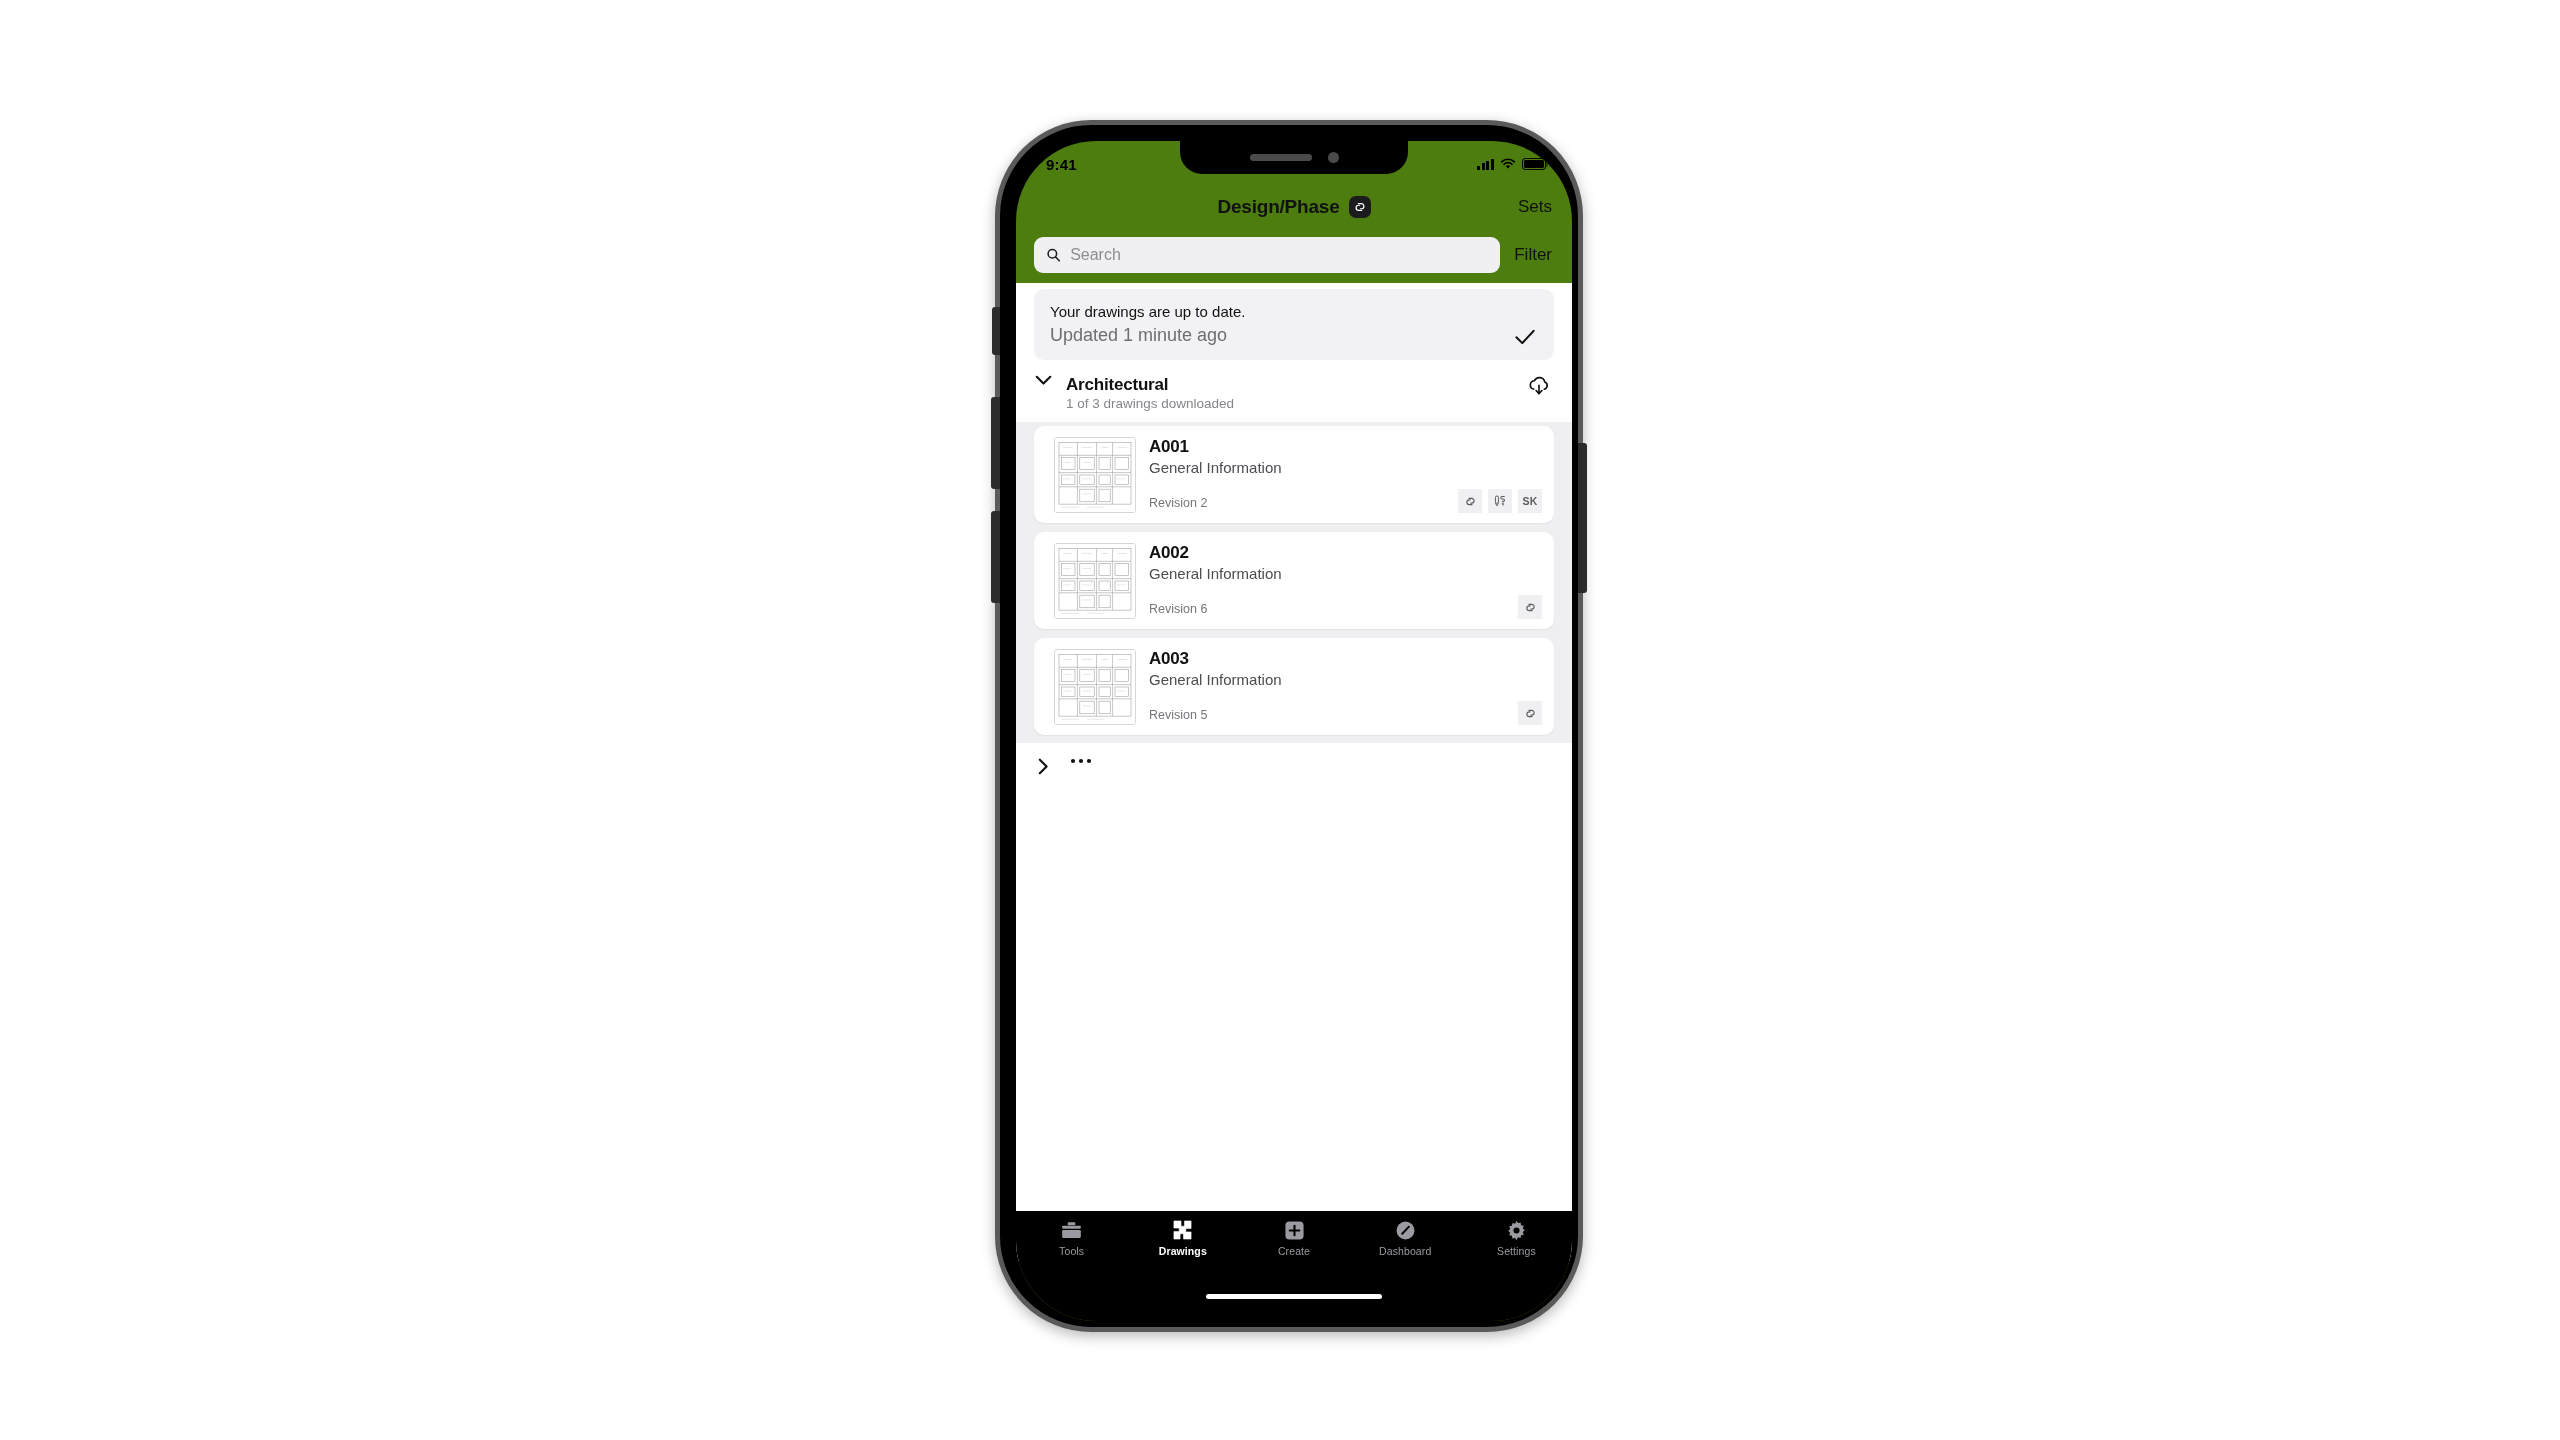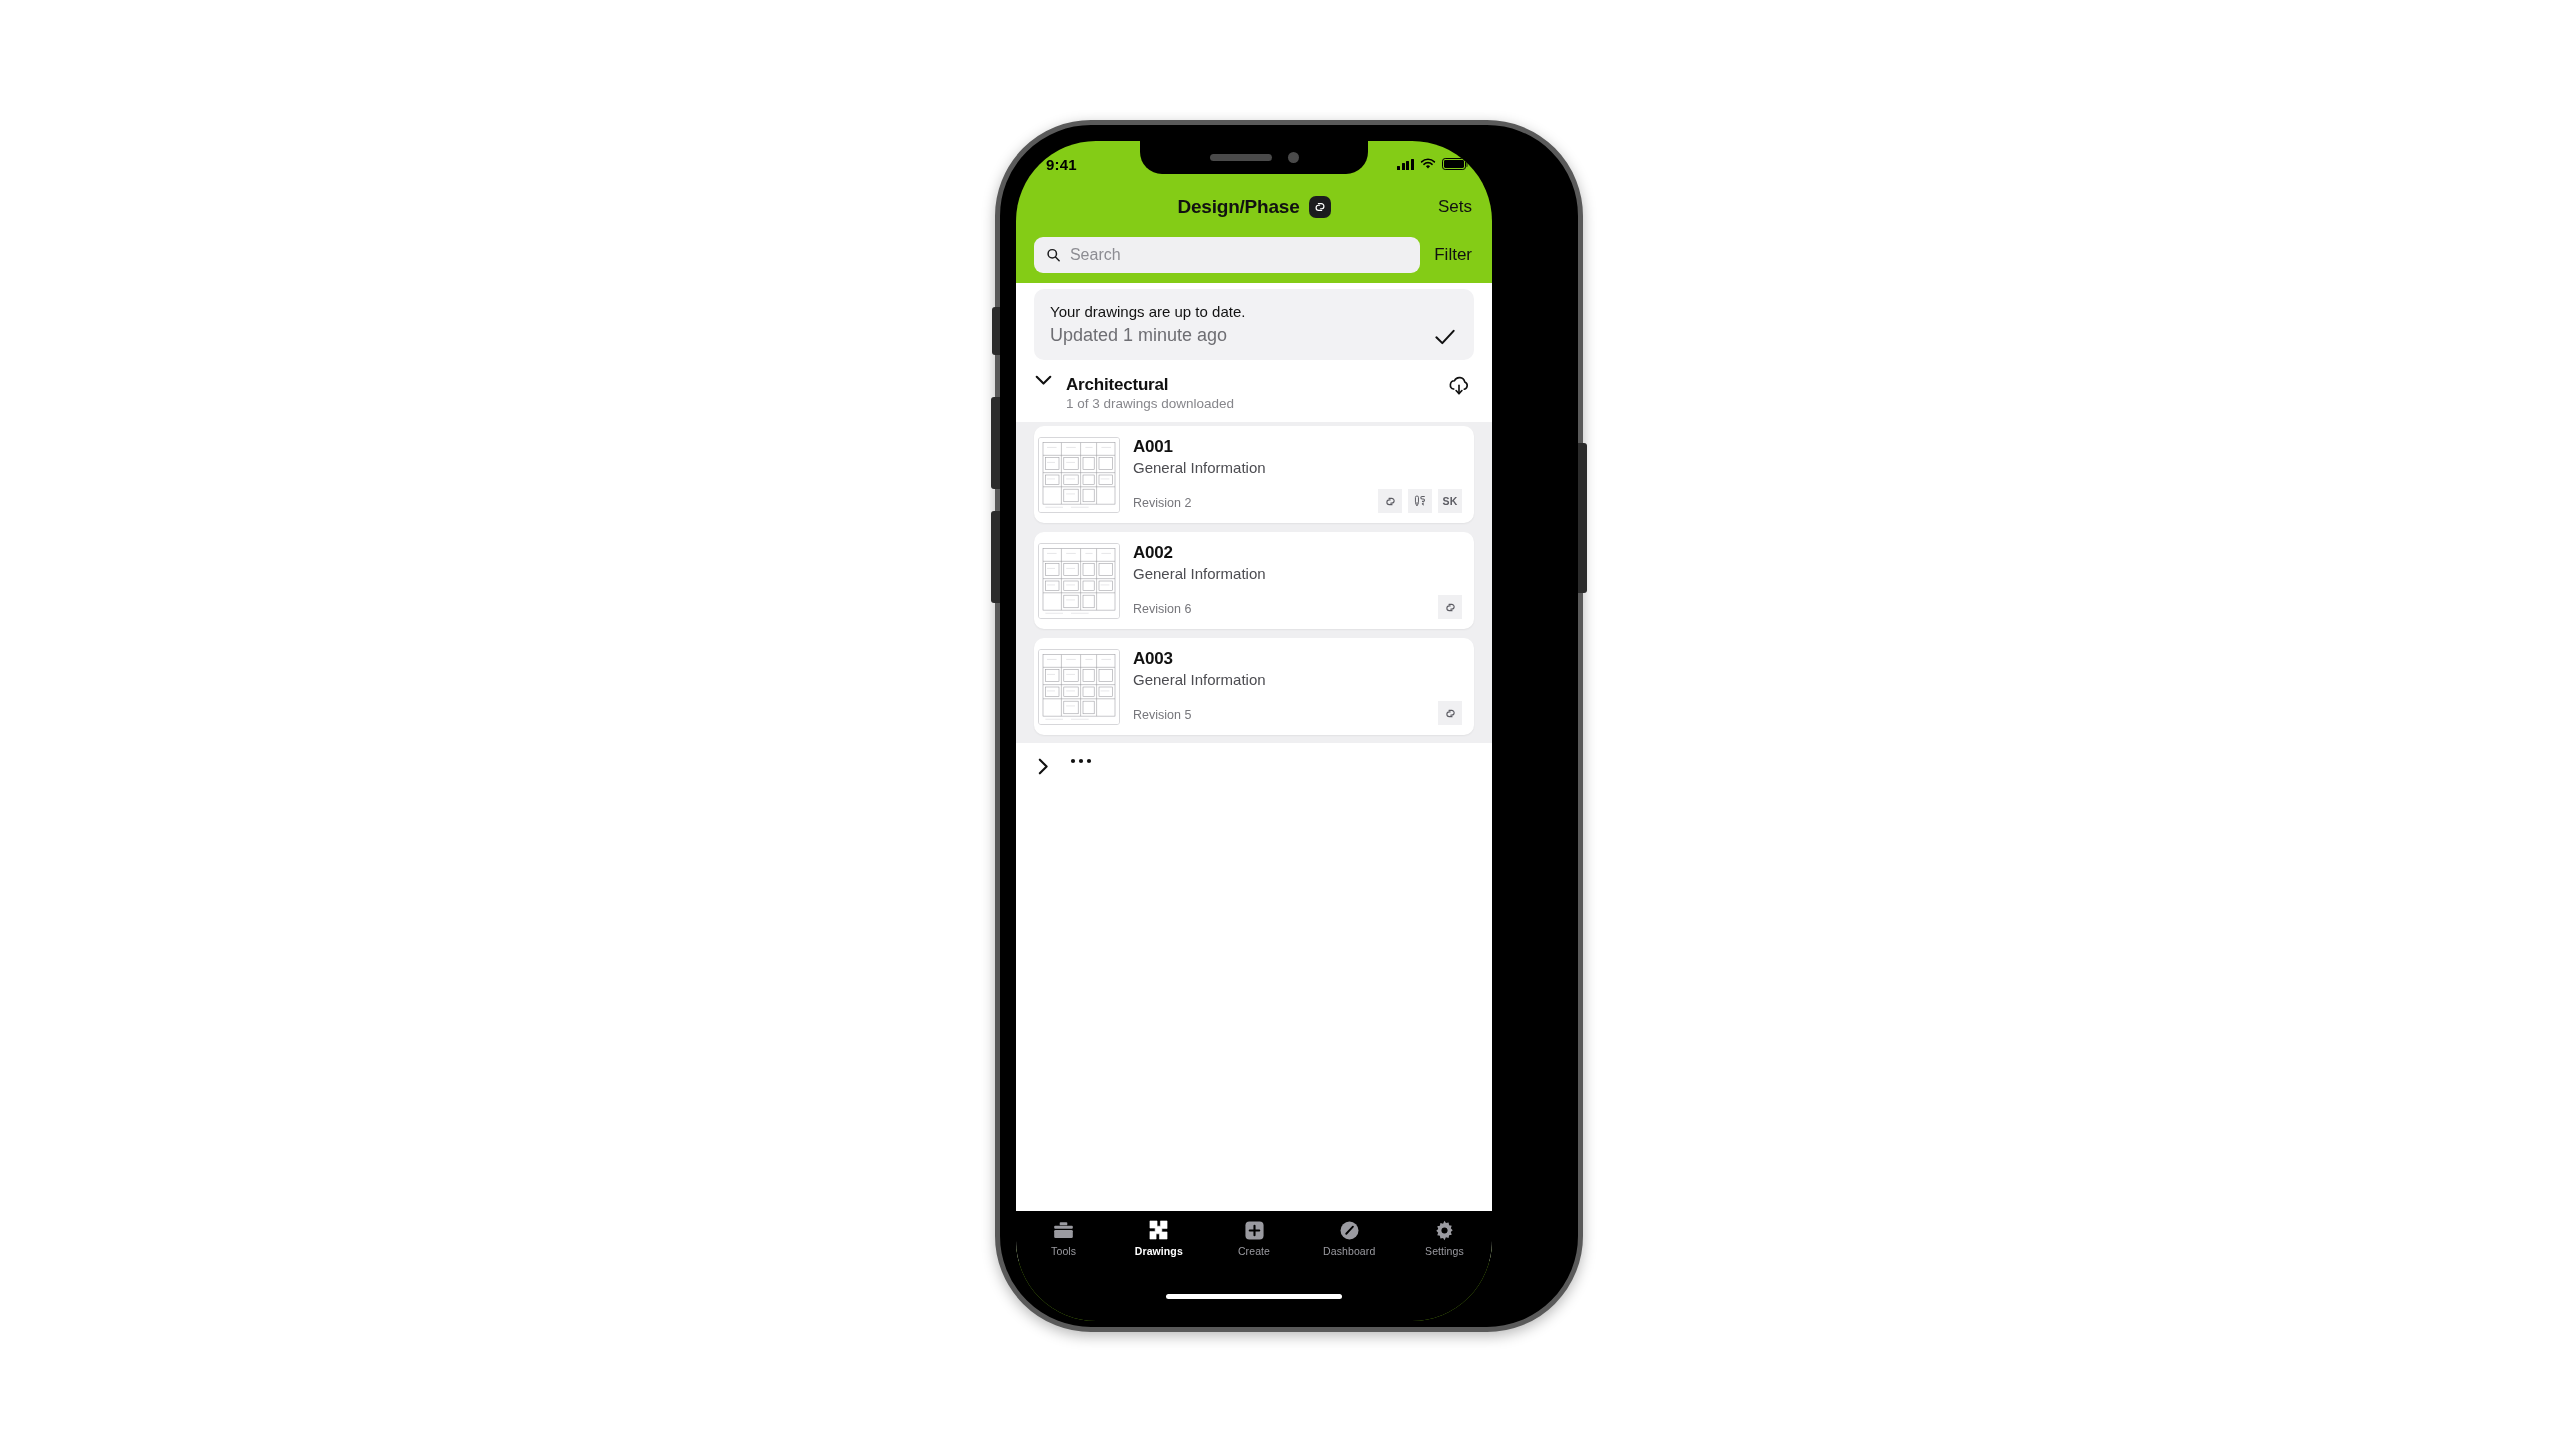--- a/index.html
+++ b/index.html
@@ -37,22 +37,22 @@
   }
   .btn-mute  { left:-8px; top:182px; width:8px;  height:48px;  border-radius:3px 0 0 3px; }
   .btn-volup { left:-9px; top:272px; width:9px;  height:92px;  border-radius:3px 0 0 3px; }
   .btn-voldn { left:-9px; top:386px; width:9px;  height:92px;  border-radius:3px 0 0 3px; }
   .btn-power { right:-9px; top:318px; width:9px; height:150px; border-radius:0 3px 3px 0; }
 
   
   #screen {
     position:absolute;
     left:16px; top:16px;
-    width:476px; height:1180px;
-    background:#84cc16;
+    width:556px; height:1180px;
+    background:#4d7c0f;
     border-radius:80px;
     overflow:hidden;
   }
 
   
   #notch {
     position:absolute;
     left:50%; transform:translateX(-50%);
     top:0;
     width:228px; height:33px;
@@ -196,21 +196,21 @@
 
   
   .list-wrap {
     background:#efeff1;
     padding:4px 0 6px 0;
   }
   .drawing-row {
     background:#ffffff;
     margin:0 18px 9px 18px;
     border-radius:10px;
-    padding:11px 12px 10px 4px;
+    padding:11px 12px 10px 20px;
     display:flex; gap:13px;
     box-shadow:0 1px 2px rgba(0,0,0,.06);
     cursor:pointer;
   }
   .drawing-row:last-child { margin-bottom:2px; }
 
   .thumb {
     width:82px; height:76px;
     flex:none;
     background:#fff;

